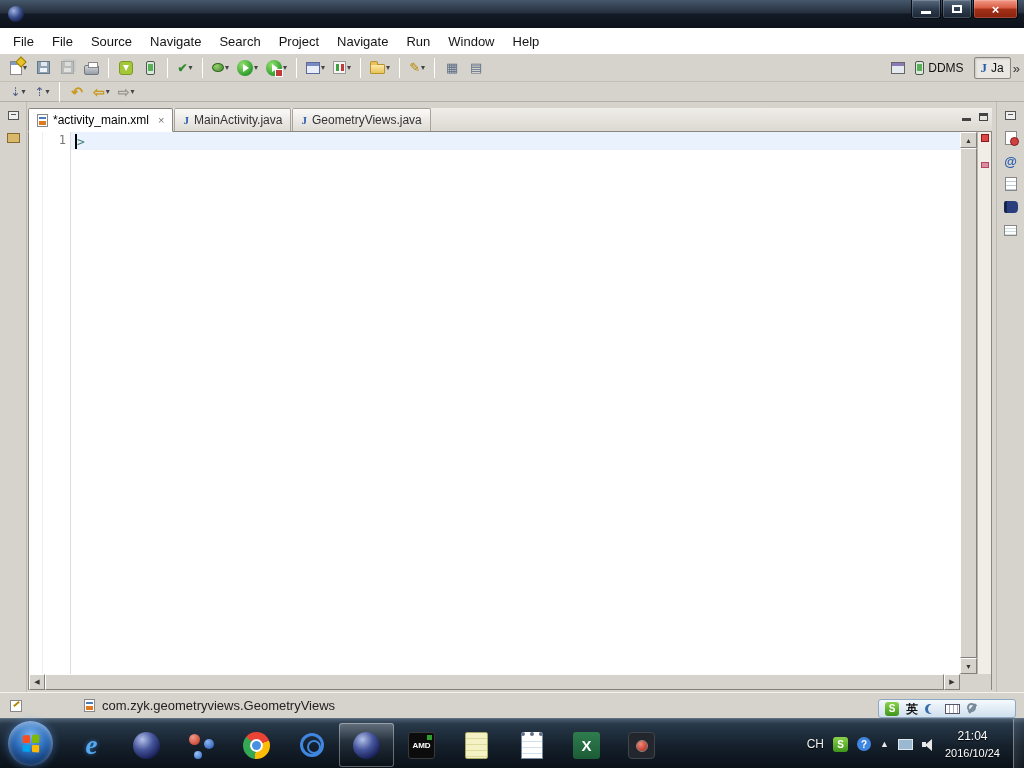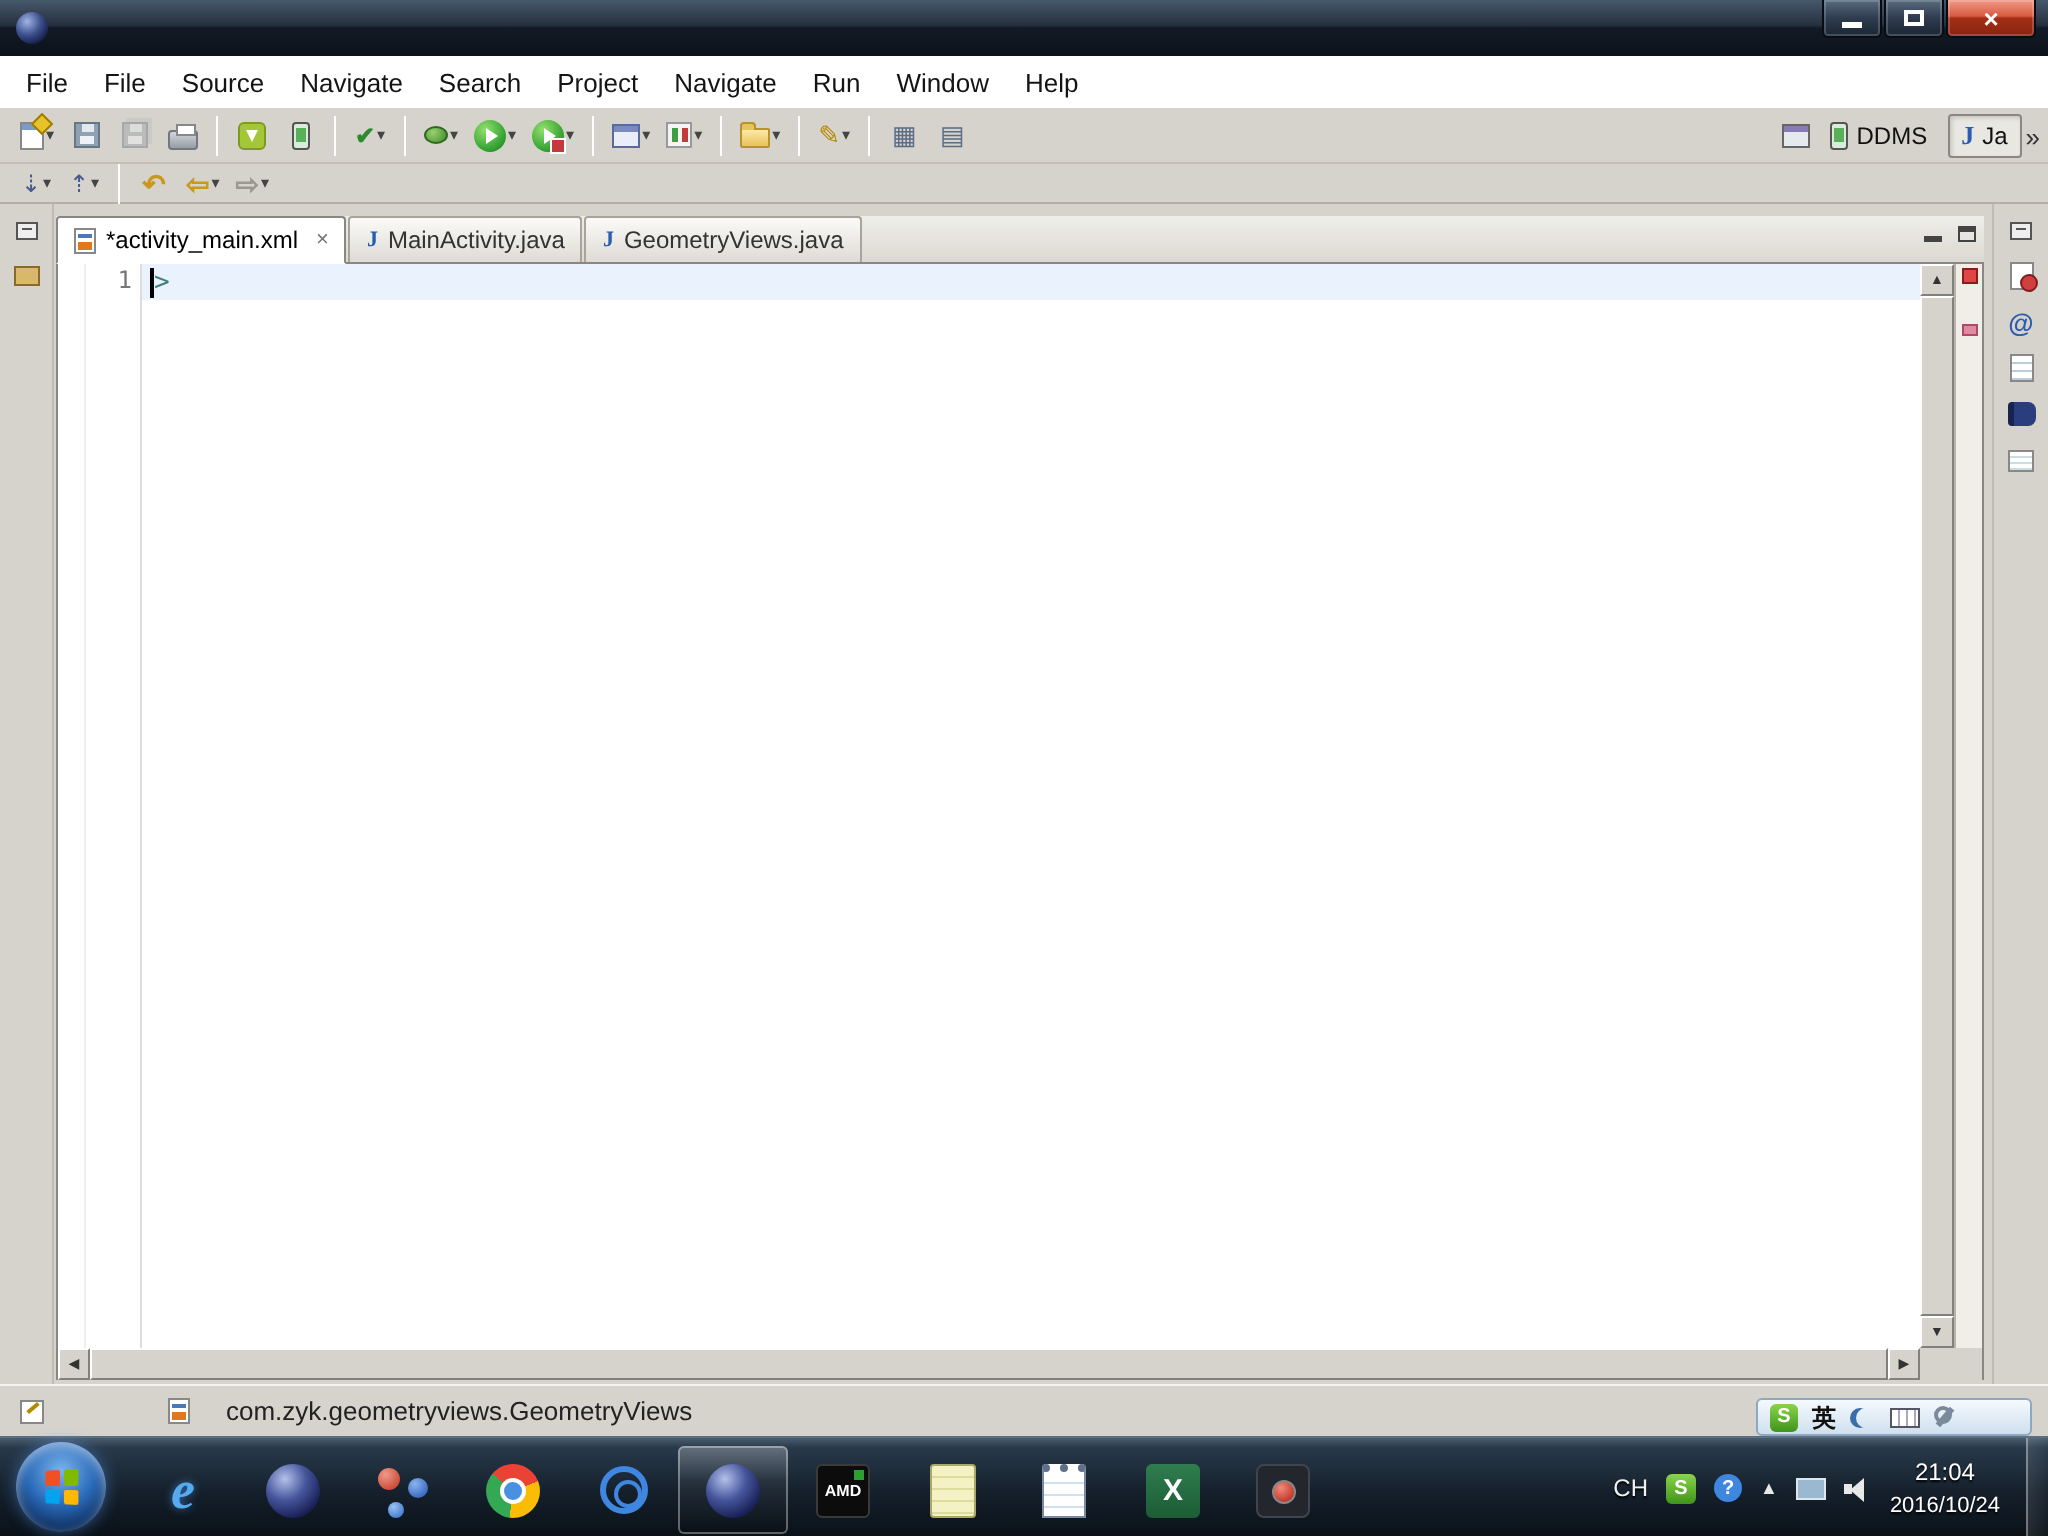--- a/index.html
+++ b/index.html
@@ -138,21 +138,21 @@
   .ic-layout{width:13px;height:12px;border:1px solid #5a7ab0;background:#fff}
   .ic-layout::before{content:"";position:absolute;left:1px;top:1px;width:3px;height:8px;background:#7a9ad0}
   .ic-layout::after{content:"";position:absolute;right:1px;bottom:1px;width:5px;height:4px;background:#7ac07a}
 
   
   .statusbar{position:absolute;left:0;top:692px;width:1024px;height:26px;background:#d6d3cc;border-top:1px solid #f4f2ec;
     display:flex;align-items:center;font-size:13px;color:#222}
   .ic-write{width:12px;height:12px;background:#fff;border:1px solid #888;margin-left:10px;position:relative}
   .ic-write::before{content:"";position:absolute;left:2px;top:2px;width:7px;height:2px;background:#b58900;transform:rotate(-40deg)}
   .sb-fileicon{margin-left:62px}
-  .statusbar .sb-text{margin-left:18px}
+  .statusbar .sb-text{margin-left:7px}
 
   
   .ime-bar{position:absolute;left:878px;top:699px;width:138px;height:19px;z-index:30;
     background:linear-gradient(#f5f9fd,#cfe0ee);border:1px solid #8fa8c2;border-radius:3px;
     display:flex;align-items:center;gap:7px;padding:0 6px}
   .sogou-logo{width:14px;height:14px;background:linear-gradient(#8ad44a,#3f941a);border-radius:3px;color:#fff;
     font-weight:bold;font-size:10px;display:flex;align-items:center;justify-content:center}
   .ime-lang{font-size:12px;font-weight:bold;color:#111;line-height:1}
   .ime-moon{width:10px;height:10px;border-radius:50%;box-shadow:-3px 0 0 0 #3a6ea8;margin-left:3px}
   .ime-kbd{width:15px;height:10px;border:1px solid #556;background:repeating-linear-gradient(90deg,#fff 0 3px,#aab 3px 4px)}

